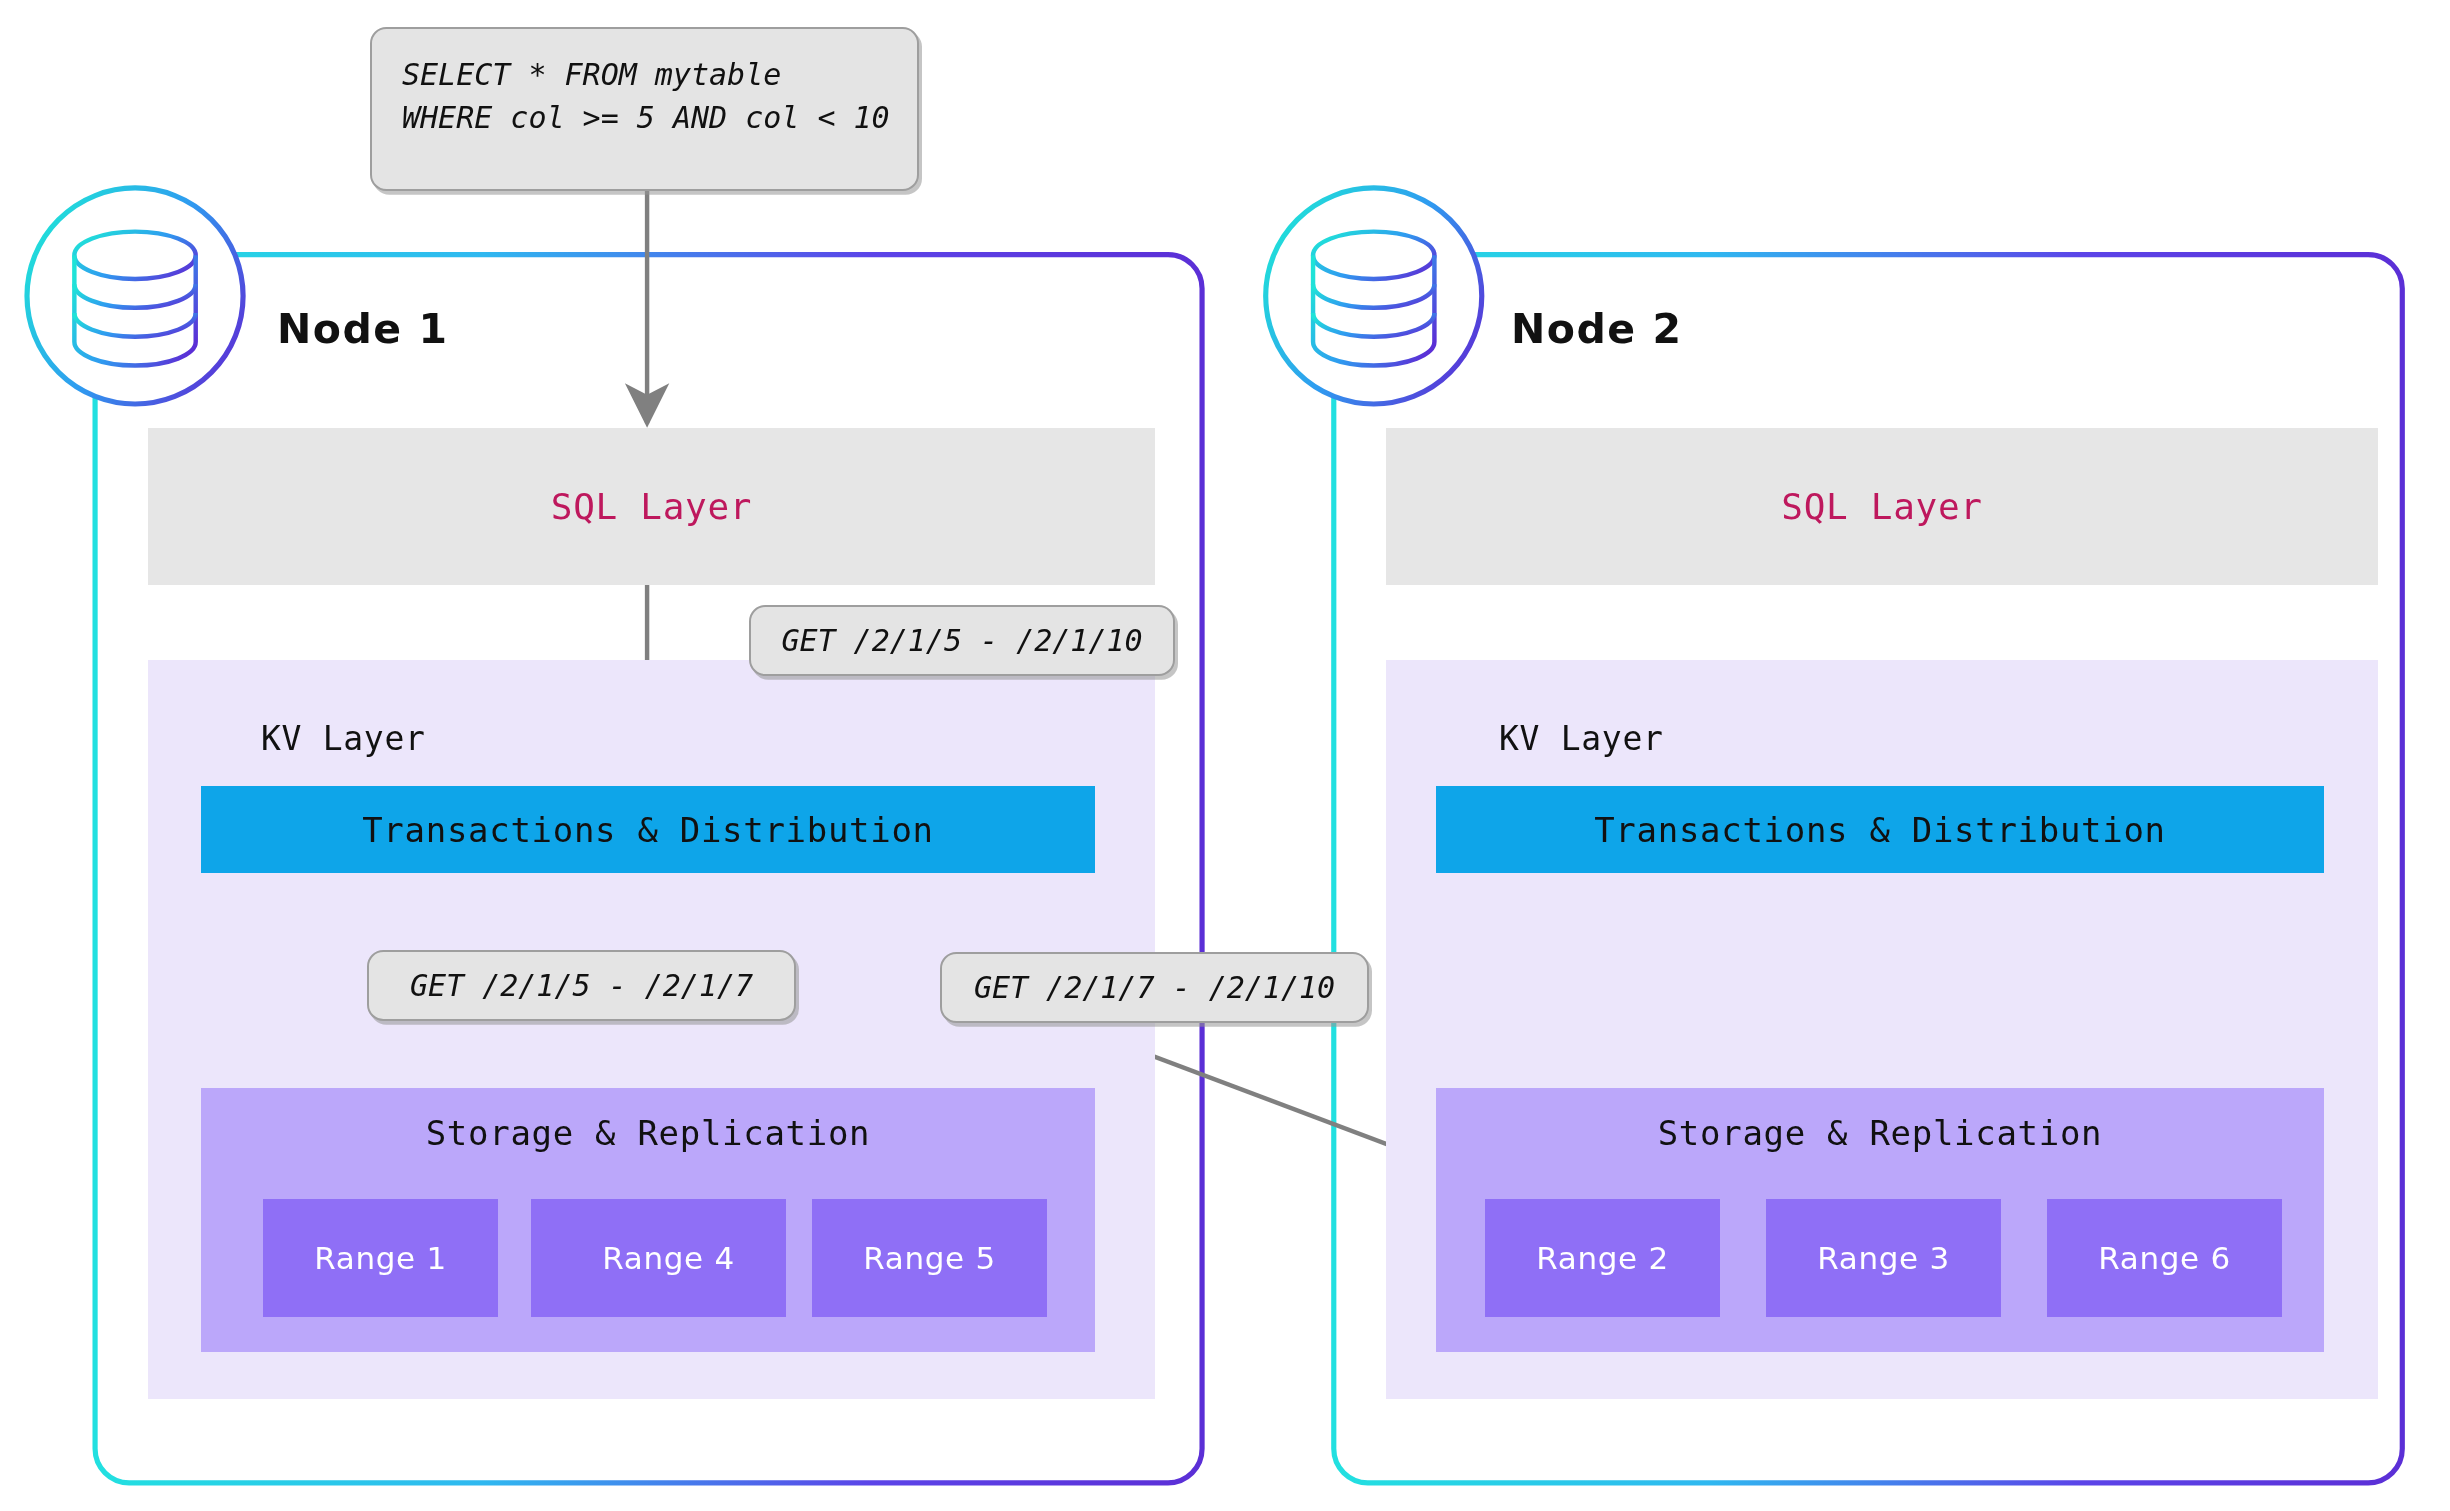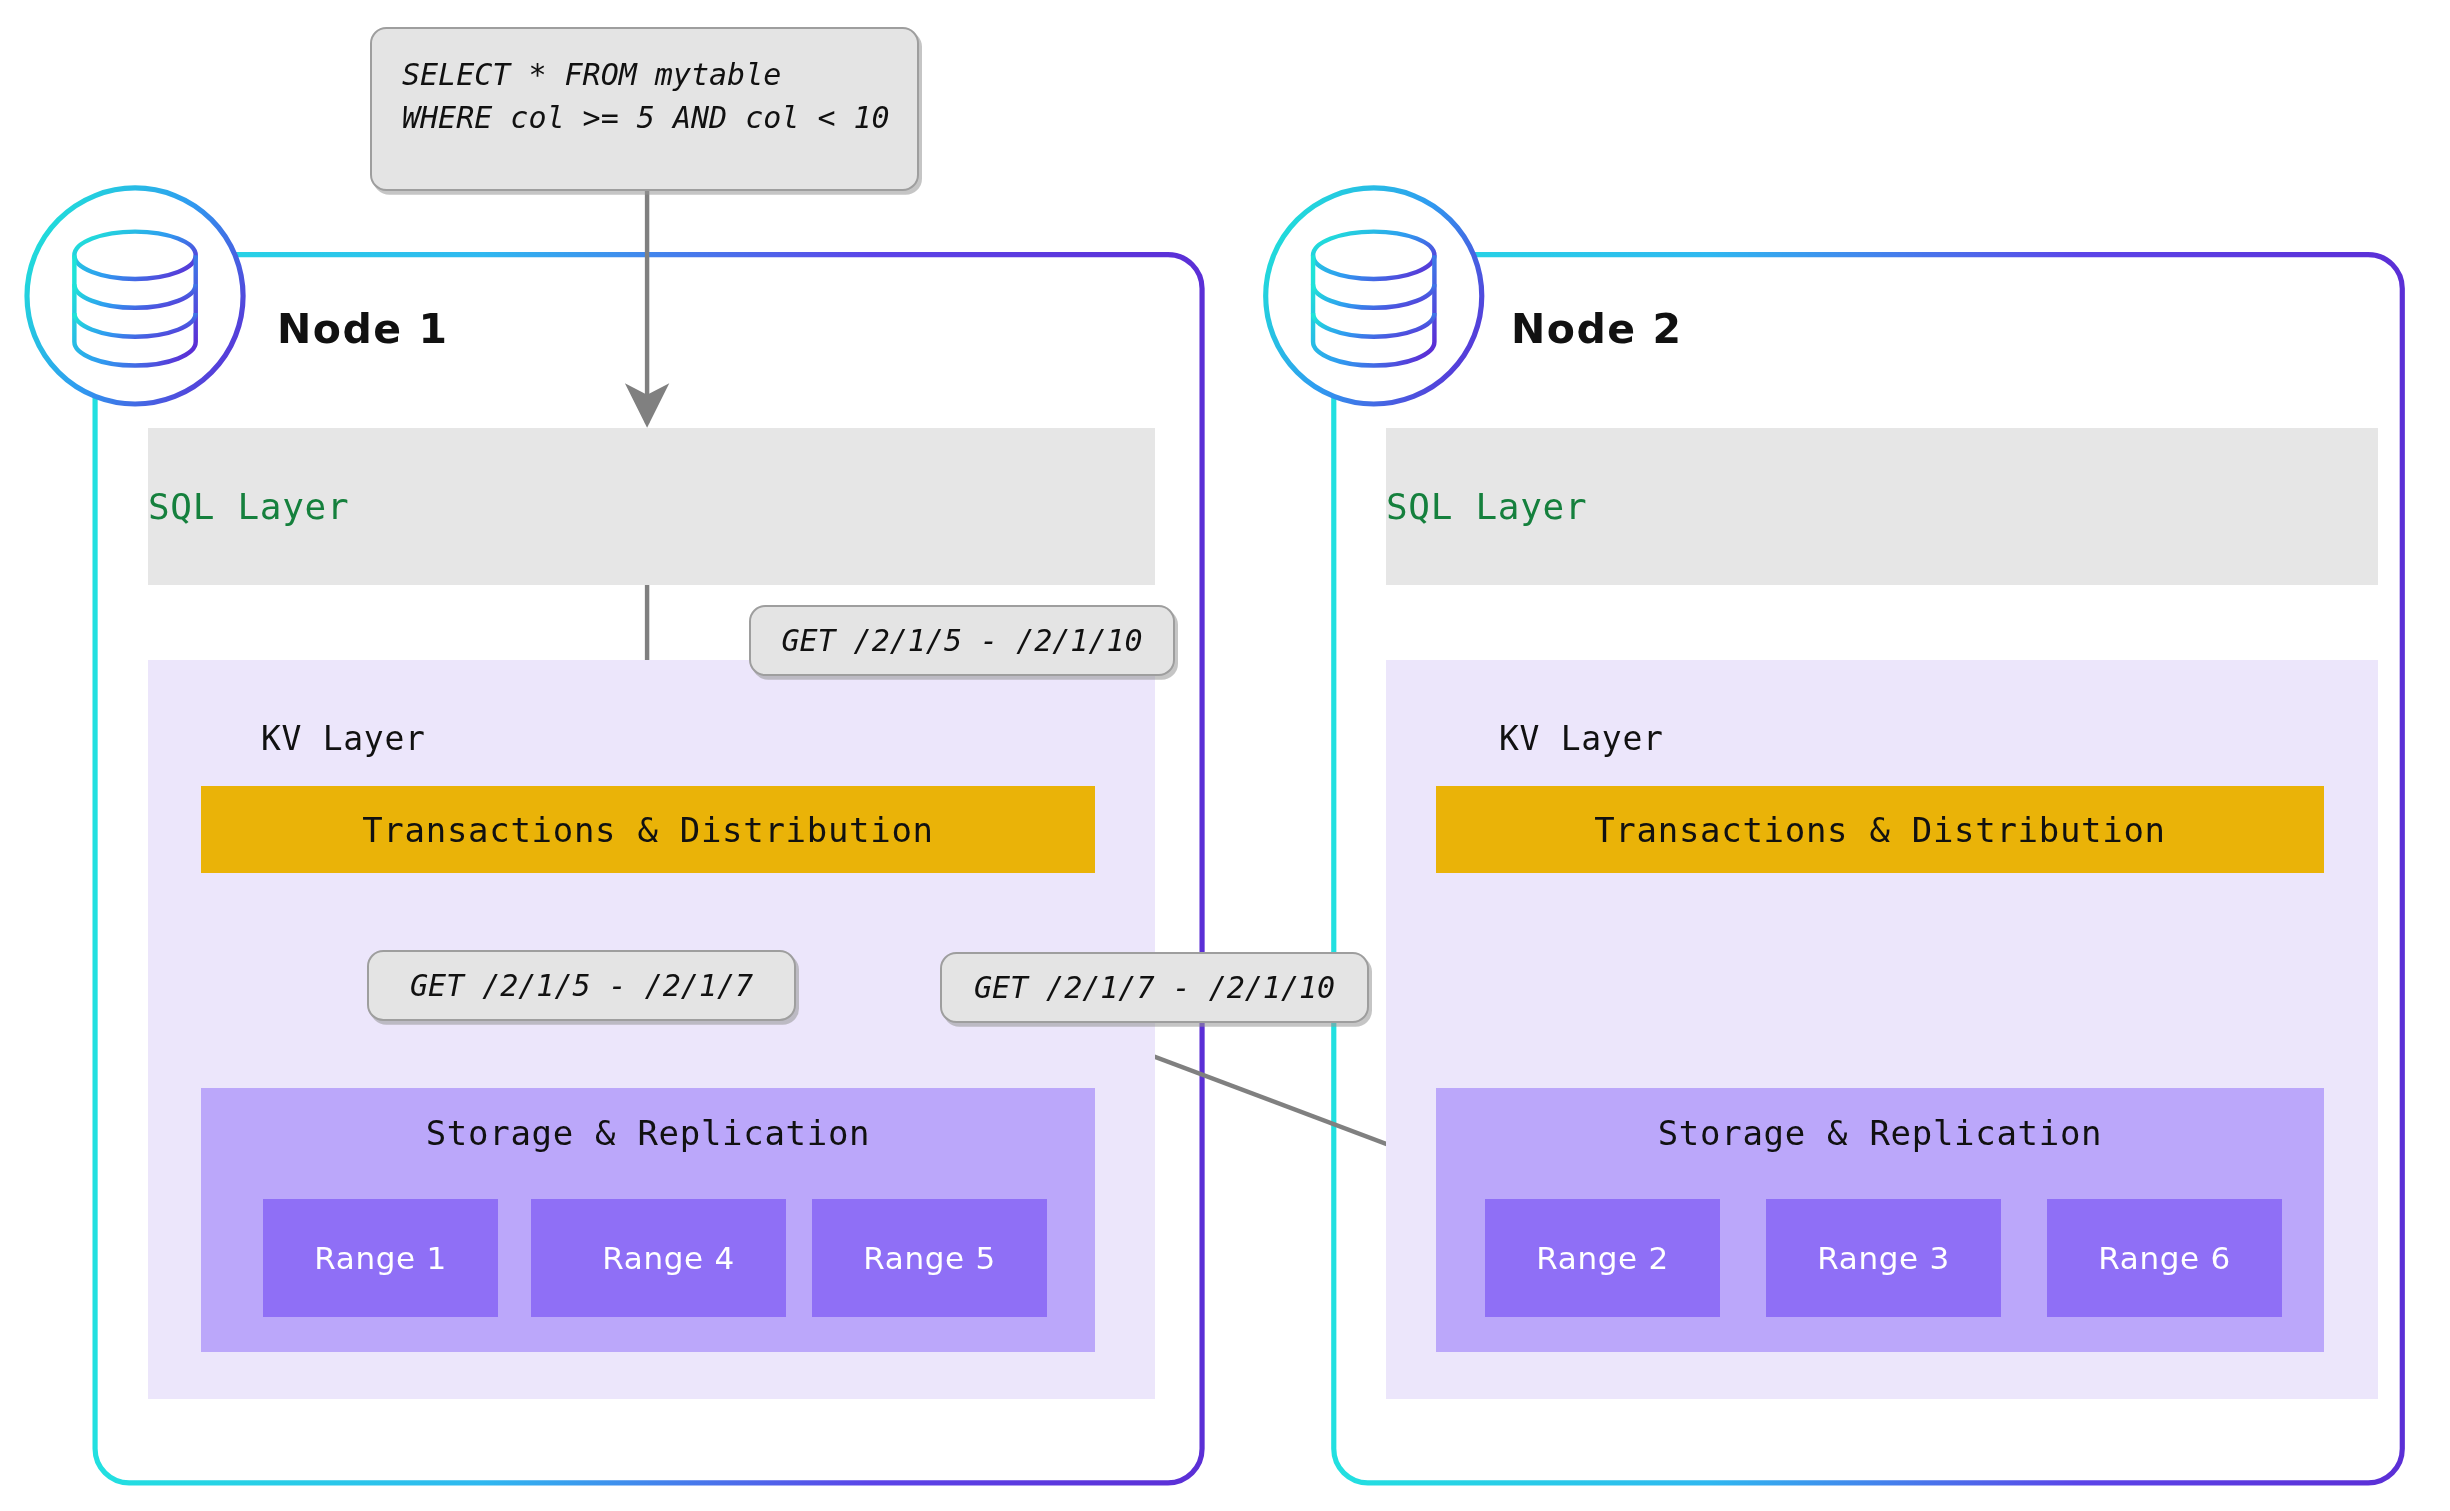--- a/index.html
+++ b/index.html
@@ -19,34 +19,34 @@
     font-size:41px;
     color:#111111;
     letter-spacing:1.5px;
     white-space:nowrap;
   }
 
   
   .sql-layer{
     position:absolute;
     background:#e6e6e6;
-    display:flex;align-items:center;justify-content:flex-start;
-    font-size:36px;color:#15803d;letter-spacing:0.7px;
+    display:flex;align-items:center;justify-content:center;
+    font-size:36px;color:#be185d;letter-spacing:0.7px;
   }
   .kv-layer{
     position:absolute;
     background:#ece6fb;
   }
   .kv-title{
     position:absolute;
     font-size:33px;color:#111;letter-spacing:0.7px;white-space:nowrap;
   }
   .tx-block{
     position:absolute;
-    background:#eab308;
+    background:#0ea5e9;
     display:flex;align-items:center;justify-content:center;
     font-size:34px;color:#111;letter-spacing:0.7px;white-space:nowrap;
   }
   .storage-block{
     position:absolute;
     background:#bba7fa;
   }
   .storage-title{
     position:absolute;
     width:100%;text-align:center;

